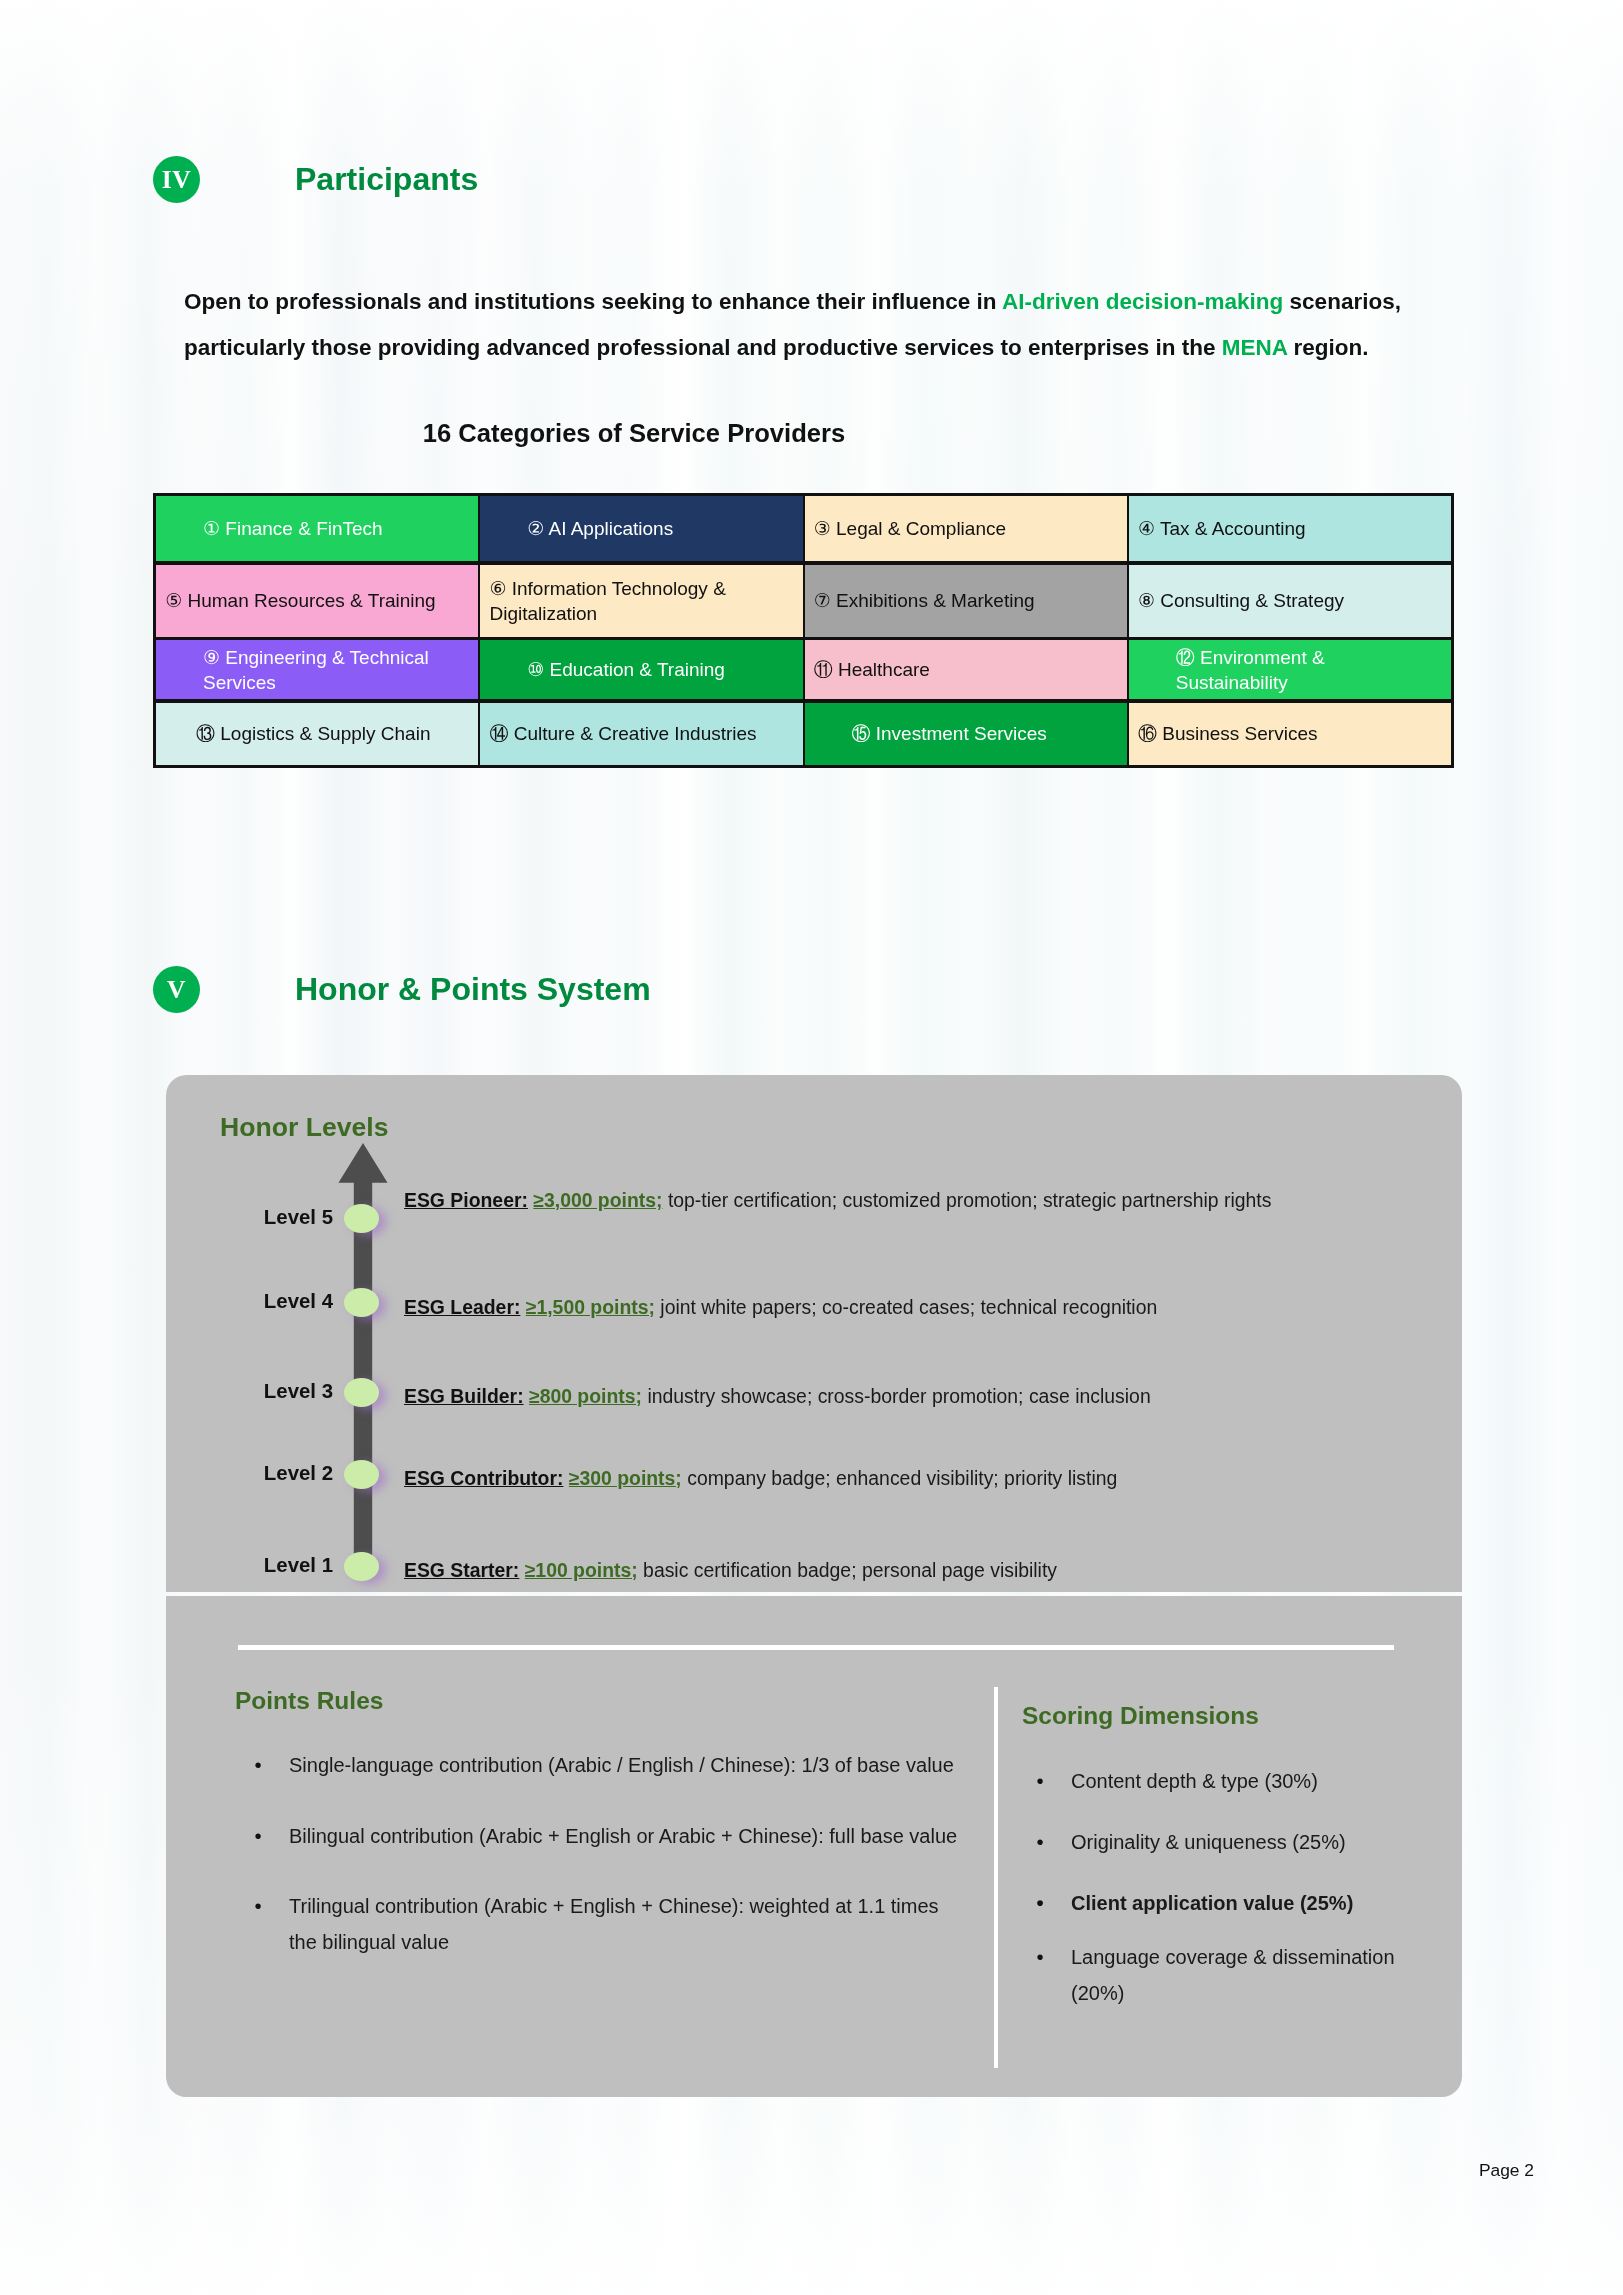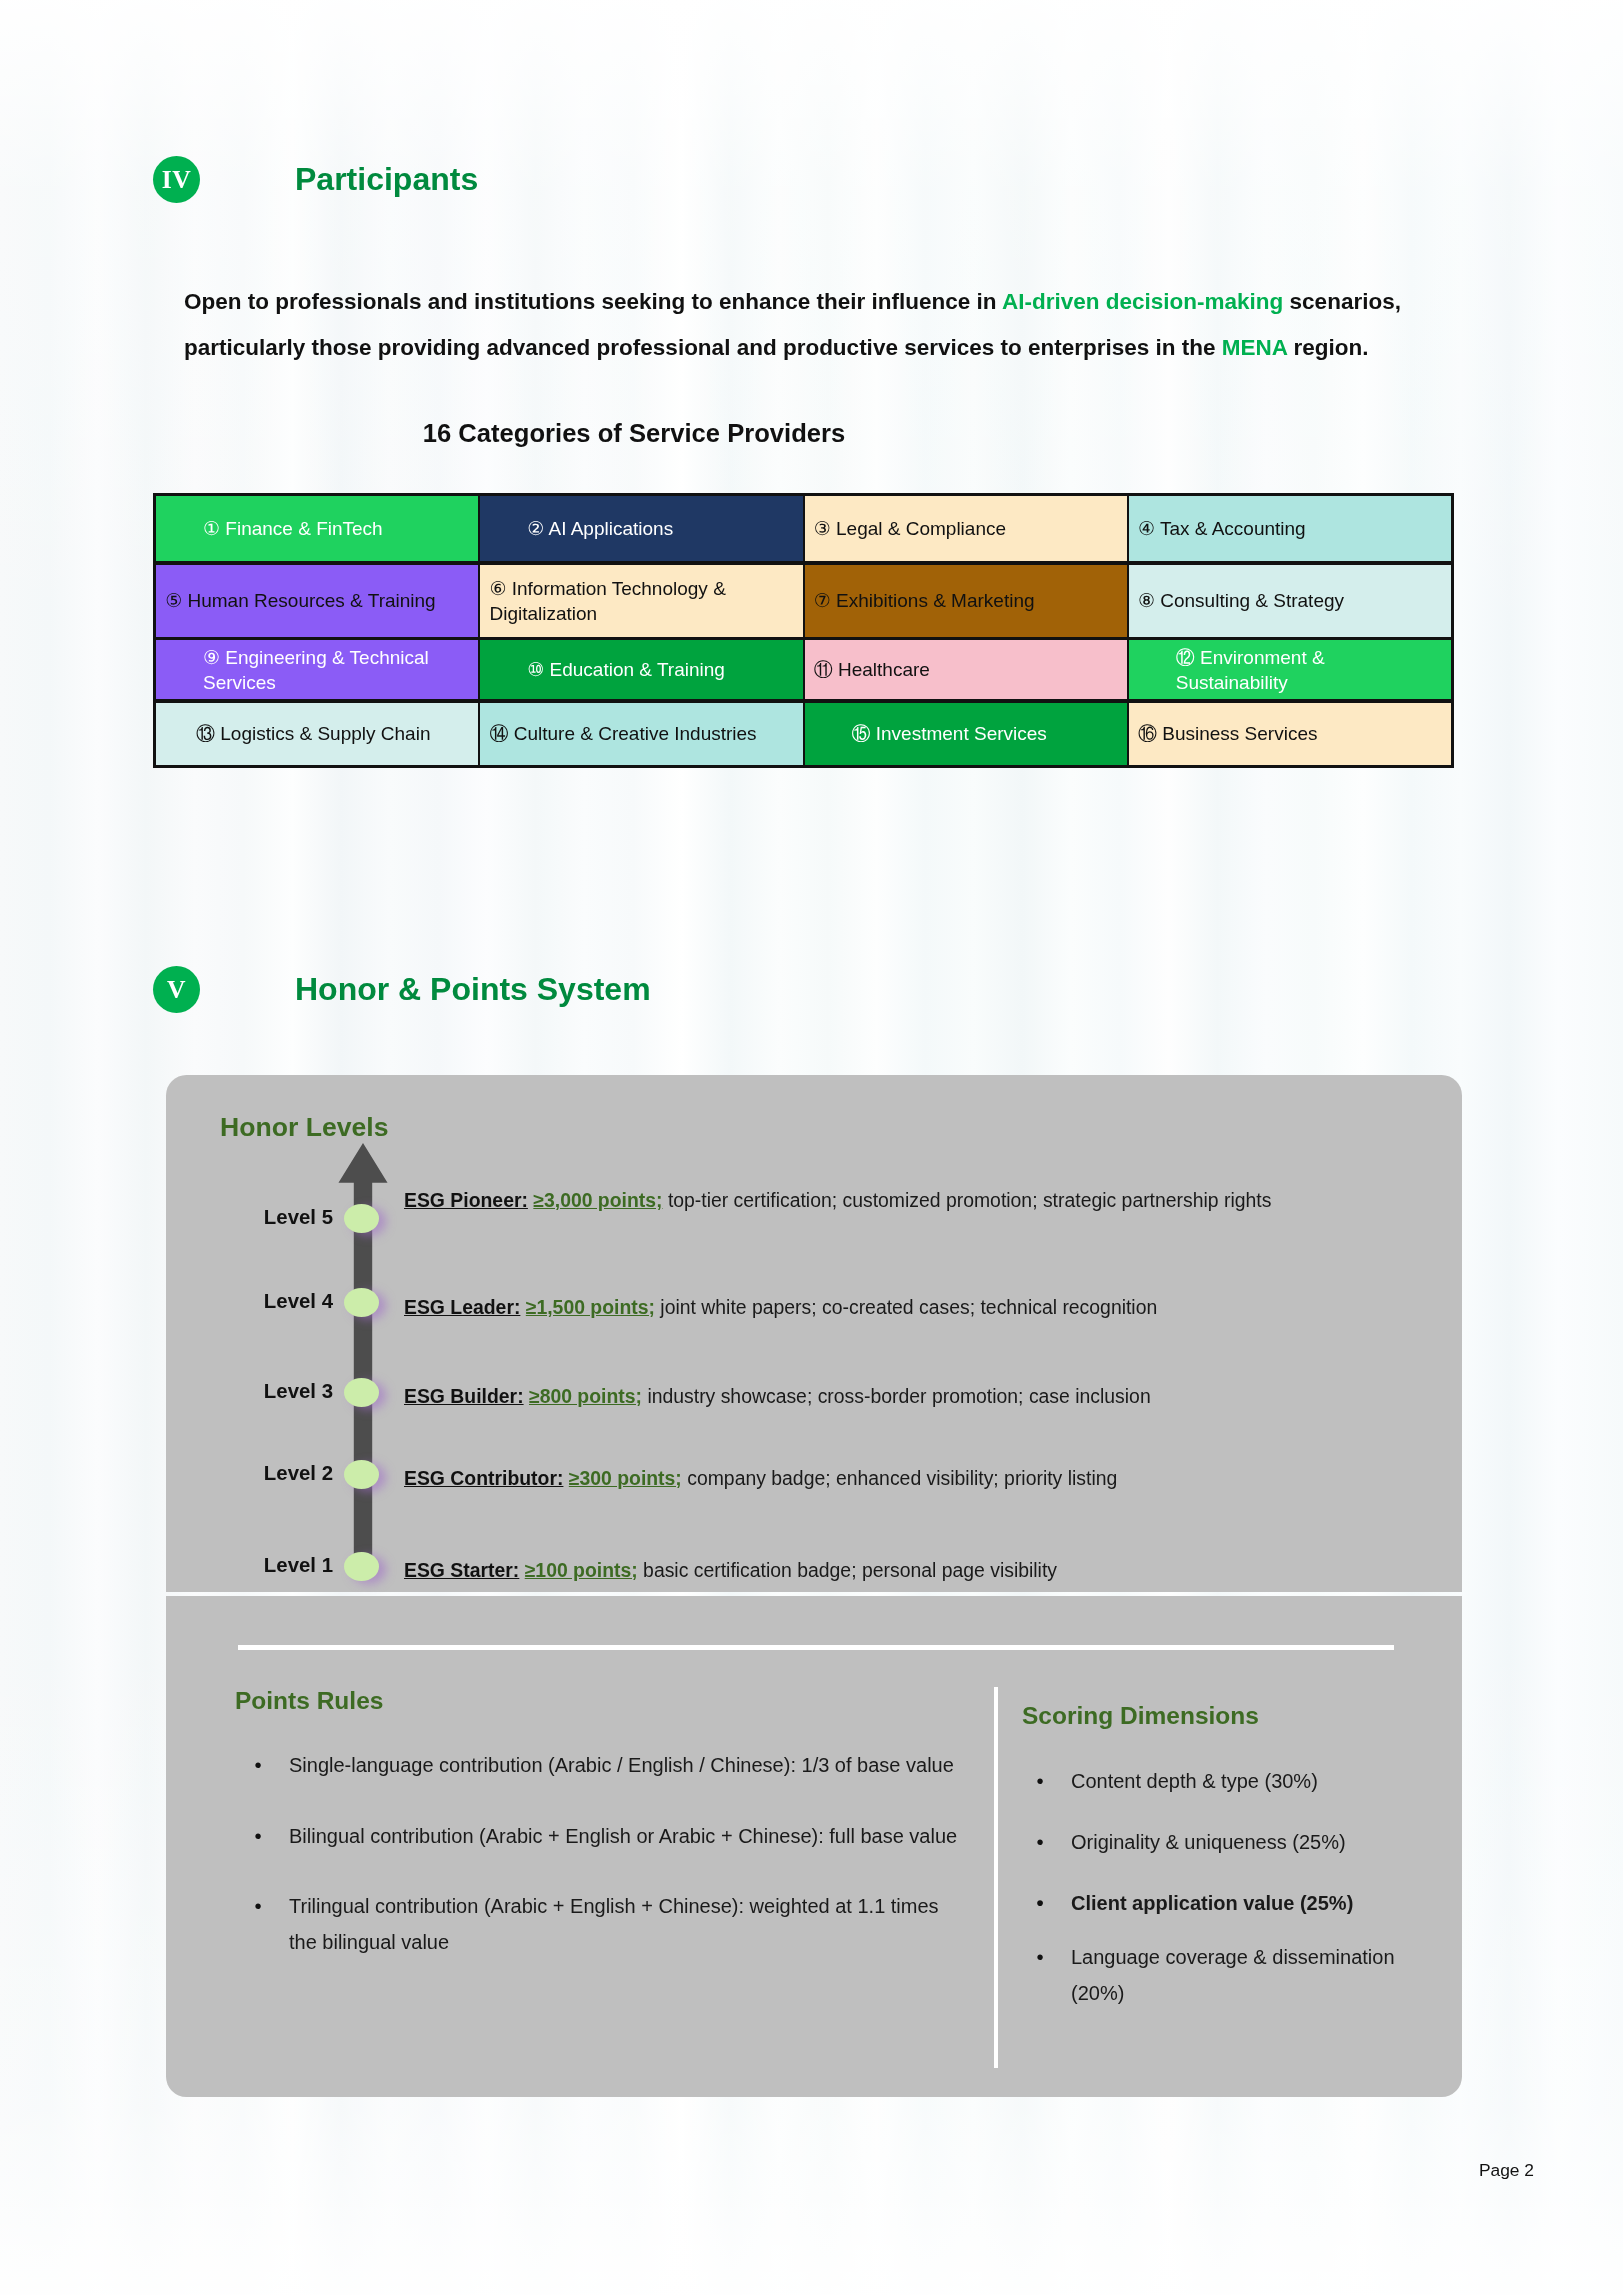--- a/index.html
+++ b/index.html
@@ -252,27 +252,27 @@
       </div>
       <div class="cat-cell light-text" style="background: rgb(31, 56, 100);">
         <span>② AI Applications</span>
       </div>
       <div class="cat-cell dark-text" style="background: rgb(253, 233, 196);">
         <span>③ Legal &amp; Compliance</span>
       </div>
       <div class="cat-cell dark-text" style="background: rgb(174, 229, 224);">
         <span>④ Tax &amp; Accounting</span>
       </div>
-      <div class="cat-cell dark-text" style="background: #8b5cf6;">
+      <div class="cat-cell dark-text" style="background: #f9a8d4;">
         <span>⑤ Human Resources &amp; Training</span>
       </div>
       <div class="cat-cell dark-text" style="background: rgb(253, 233, 196);">
         <span>⑥ Information Technology &amp; Digitalization</span>
       </div>
-      <div class="cat-cell dark-text" style="background: #a16207;">
+      <div class="cat-cell dark-text" style="background: #a3a3a3;">
         <span>⑦ Exhibitions &amp; Marketing</span>
       </div>
       <div class="cat-cell dark-text" style="background: rgb(212, 238, 236);">
         <span>⑧ Consulting &amp; Strategy</span>
       </div>
       <div class="cat-cell light-text" style="background: #8b5cf6;">
         <span>⑨ Engineering &amp; Technical Services</span>
       </div>
       <div class="cat-cell light-text" style="background: rgb(0, 163, 62);">
         <span>⑩ Education &amp; Training</span>

